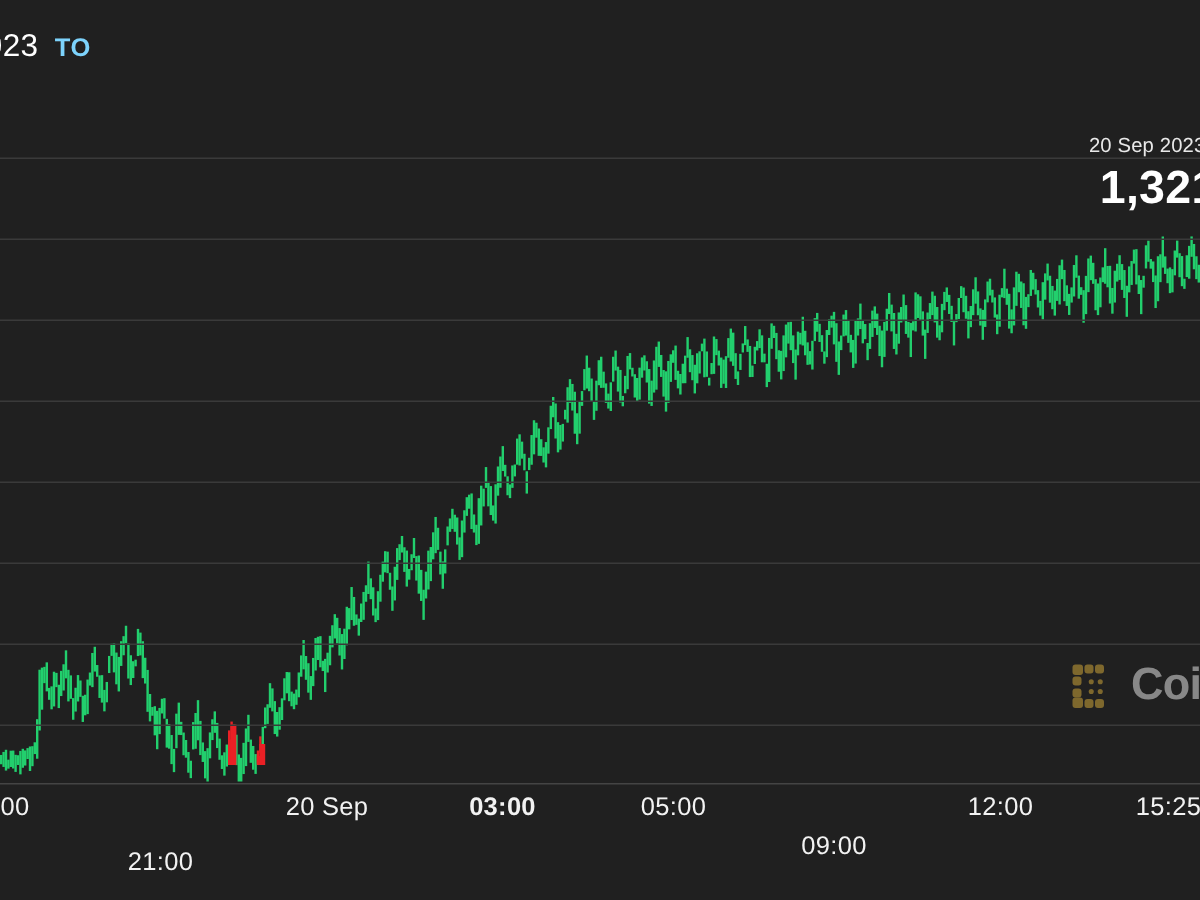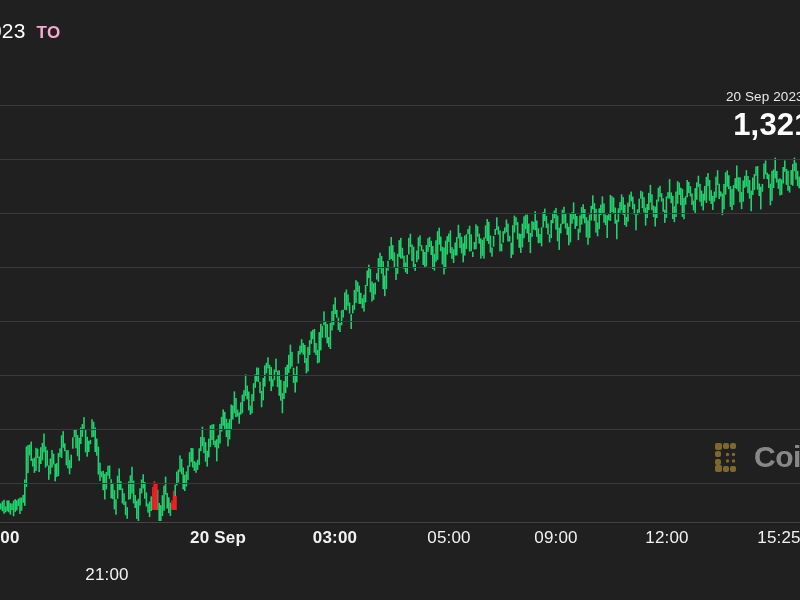--- a/index.html
+++ b/index.html
@@ -16,21 +16,21 @@
   .header {
     position:absolute; left:0; top:0; width:800px; height:62px;
     display:flex; align-items:center;
   }
   .hdr-row { display:flex; align-items:baseline; white-space:nowrap;
              margin-left:-22px; }
   .hdr-date {
     color:#ffffff; font-size:21px; letter-spacing:.2px; font-weight:400;
   }
   .hdr-to {
-    color:#f9a8d4; font-size:17px; font-weight:700;
+    color:#7dd3fc; font-size:17px; font-weight:700;
     margin:0 11px; letter-spacing:.4px;
   }
 
   
   .plot {
     position:absolute; left:0; top:62px; width:800px; height:460px;
     overflow:hidden;
   }
   .grid-line {
     position:absolute; left:0; width:800px; height:1px;
@@ -630,23 +630,23 @@
           <circle cx="21.5" cy="14.5" r="1.7"></circle>
           <circle cx="15.5" cy="21" r="1.7"></circle>
           <circle cx="21.5" cy="21" r="1.7"></circle>
         </g>
       </svg>
     </span>
     <span class="wm-text">Coin</span>
   </div>
 
   <div class="xlabels" id="xlabels">
-      <div class="xlabel" style="left: 10px; font-weight: bold;">00</div>
+      <div class="xlabel" style="left: 10px;">00</div>
       <div class="xlabel" style="left: 107px; margin-top: 37px;">21:00</div>
-      <div class="xlabel" style="left: 218px; font-weight: bold;">20 Sep</div>
+      <div class="xlabel" style="left: 218px;">20 Sep</div>
       <div class="xlabel" style="left: 335px; font-weight: bold;">03:00</div>
       <div class="xlabel" style="left: 449px;">05:00</div>
-      <div class="xlabel" style="left: 556px;">09:00</div>
+      <div class="xlabel" style="left: 556px; margin-top: 26px;">09:00</div>
       <div class="xlabel" style="left: 667px;">12:00</div>
       <div class="xlabel" style="left: 779px;">15:25</div>
     </div>
 
 </div>
 
 </body></html>

